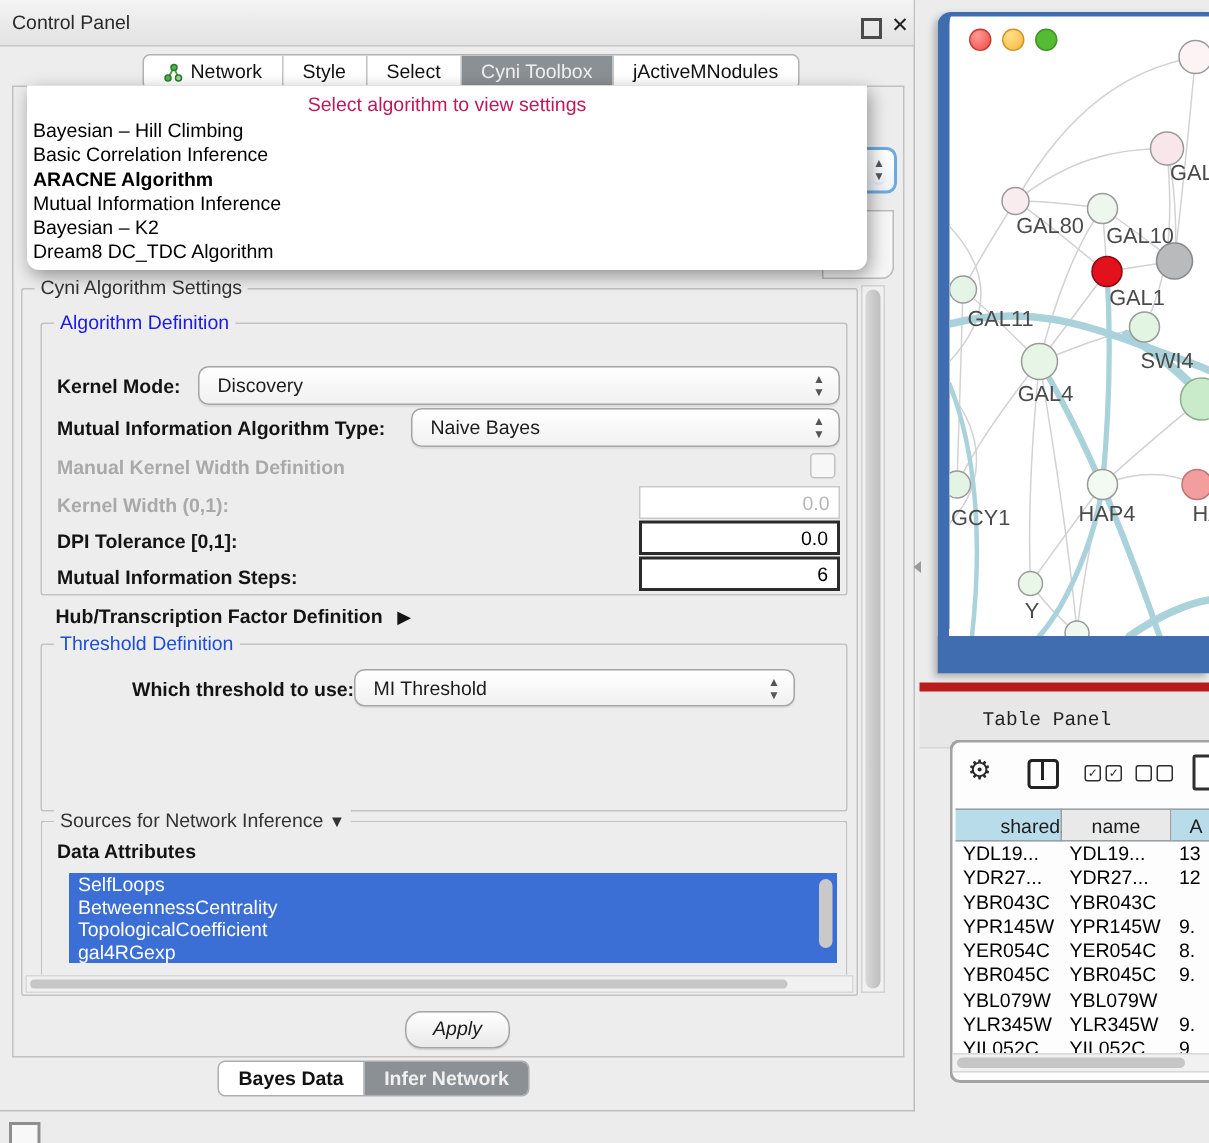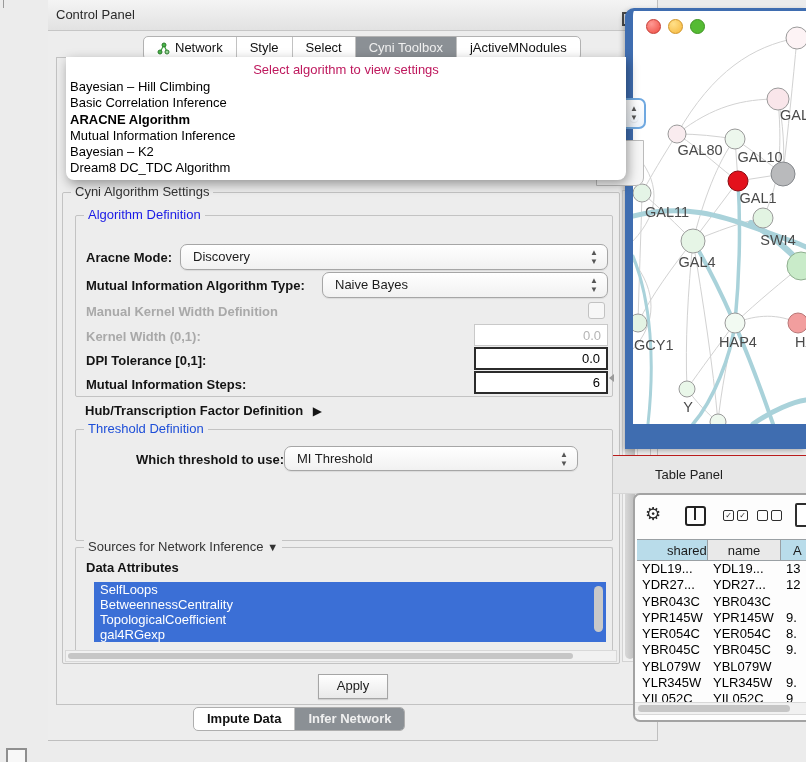--- a/index.html
+++ b/index.html
@@ -5,21 +5,21 @@
   html,body{margin:0;padding:0;}
   body{
     width:806px;height:762px;position:relative;overflow:hidden;
     background:#ececec;
     font-family:"Liberation Sans","DejaVu Sans",sans-serif;
     font-size:13px;color:#1c1c1c;
   }
   .abs{position:absolute;}
   
   #control-panel{left:0;top:0;width:609px;height:740px;background:#ededed;
-    border-right:1px solid #bfbfbf;border-bottom:1px solid #bfbfbf;margin-left:48px;}
+    border-right:1px solid #bfbfbf;border-bottom:1px solid #bfbfbf;}
   .titlebar{left:0;top:0;width:609px;height:30px;
     background:linear-gradient(#f4f4f4,#e2e2e2);border-bottom:1px solid #c6c6c6;}
   .titlebar .title{left:8px;top:0;height:30px;line-height:30px;color:#2a2a2a;}
   .float-btn{left:574px;top:12px;width:10px;height:10px;border:2px solid #4a4a4a;background:transparent;}
   .close-btn{left:592px;top:8px;width:16px;height:16px;line-height:16px;text-align:center;
     font-weight:bold;font-size:14px;color:#222;}
   
   .tabstrip{top:36px;height:22px;display:flex;border:1px solid #b2b2b2;border-radius:5px;
     background:#ffffff;overflow:hidden;}
   .tab{padding:4px 13px;line-height:22px;white-space:nowrap;border-right:1px solid #c2c2c2;
@@ -59,34 +59,34 @@
   .attr-list{background:#3b6fd6;overflow:hidden;}
   .attr-item{color:#ffffff;line-height:15px;padding-left:6px;white-space:nowrap;}
   .list-vthumb{position:absolute;right:3px;top:4px;width:9px;height:46px;border-radius:5px;background:#c9c9c9;}
   
   .vscroll{background:#f1f1f1;border:1px solid #d3d3d3;box-sizing:border-box;}
   .vthumb{position:absolute;left:2px;top:2px;right:2px;bottom:2px;border-radius:8px;
     background:linear-gradient(90deg,#d8d8d8,#bdbdbd);}
   .hscroll{background:#f1f1f1;border:1px solid #d8d8d8;box-sizing:border-box;}
   .hthumb{position:absolute;top:2px;bottom:2px;border-radius:6px;background:#c6c6c6;}
   
-  .apply-btn{left:270px;top:674px;width:68px;height:23px;border:1px solid #a5a5a5;border-radius:0;
-    background:linear-gradient(#ffffff,#e9e9e9);text-align:center;line-height:22px;box-shadow:0 1px 1px rgba(0,0,0,.12);}
+  .apply-btn{left:270px;top:674px;width:68px;height:23px;border:1px solid #a5a5a5;border-radius:11px;
+    background:linear-gradient(#ffffff,#e9e9e9);text-align:center;line-height:22px;box-shadow:0 1px 1px rgba(0,0,0,.12);font-style:italic;}
   .bottom-tabstrip{left:145px;top:707px;height:22px;display:flex;border:1px solid #aeaeae;border-radius:5px;
     background:#fff;overflow:hidden;}
   .bottom-tabstrip .tab{font-weight:bold;}
   
   #network-window{left:625px;top:8px;width:181px;height:441px;background:#ffffff;
     border-left:8px solid #3f6db0;border-top:3px solid #3f6db0;border-bottom:25px solid #3f6db0;
     border-radius:9px 0 0 0;box-shadow:-2px 2px 5px rgba(0,0,0,.25);box-sizing:border-box;overflow:hidden;}
   .light{width:13px;height:13px;border-radius:50%;}
   .net-label{font-size:14.5px;fill:#4a4a4a;}
   
   .tp-header{left:613px;top:455px;width:193px;height:37px;background:#e7e7e7;
-    border-top:1px solid #b91c1c;border-bottom:1px solid #d6d6d6;}
+    border-top:6px solid #b91c1c;border-bottom:1px solid #d6d6d6;font-family:Liberation Mono, monospace;}
   .tp-header .title{left:42px;top:0;height:37px;line-height:37px;color:#222;}
   #table-window{left:633px;top:493px;width:174px;height:229px;background:#fdfdfd;
     border:2px solid #a3a3a3;border-right:none;border-radius:7px 0 0 7px;box-sizing:border-box;overflow:hidden;}
   .th-cell{position:absolute;top:0;height:22px;line-height:22px;text-align:center;
     border-right:1px solid #9aa0a4;border-bottom:1px solid #9aa0a4;border-top:1px solid #9aa0a4;box-sizing:border-box;}
   .th-blue{background:#b9dcea;padding-left:30px;}
   .th-gray{background:#e9e9e9;}
   .td-cell{position:absolute;height:16.3px;line-height:16.3px;padding-left:5px;box-sizing:border-box;
     white-space:nowrap;overflow:hidden;color:#000;}
   .ck{width:9px;height:9px;border:1.5px solid #2e2e2e;border-radius:2px;display:inline-block;
@@ -155,21 +155,21 @@
   <div class="abs vscroll" style="left:574px;top:190px;width:16px;height:472px;">
     <div class="vthumb"></div>
   </div>
 
   <div class="abs fieldset" style="left:14px;top:192px;width:556px;height:470px;">
     <span class="legend dark">Cyni Algorithm Settings</span>
 
     <div class="abs fieldset" style="left:12px;top:22px;width:536px;height:180px;">
       <span class="legend blue">Algorithm Definition</span>
 
-      <div class="abs lbl" style="left:10px;top:34px;">Aracne Mode:</div>
+      <div class="abs lbl" style="left:10px;top:34px;">Kernel Mode:</div>
       <div class="abs combo" style="left:104px;top:28px;width:428px;height:26px;">
         <span>Discovery</span>
         <span class="spin">▲<br>▼</span>
       </div>
 
       <div class="abs lbl" style="left:10px;top:62px;">Mutual Information Algorithm Type:</div>
       <div class="abs combo" style="left:246px;top:56px;width:286px;height:26px;">
         <span>Naive Bayes</span>
         <span class="spin">▲<br>▼</span>
       </div>
@@ -220,21 +220,21 @@
 
     <div class="abs hscroll" style="left:2px;top:457px;width:552px;height:12px;">
       <div class="hthumb" style="left:2px;width:505px;"></div>
     </div>
   </div>
 
   <div class="abs apply-btn">Apply</div>
 
   <div class="abs bottom-tabstrip">
     <div class="tab">
-        <span>Impute Data</span>
+        <span>Bayes Data</span>
       </div>
     <div class="tab selected">
         <span>Infer Network</span>
       </div>
   </div>
 </div>
 
 <div class="abs splitter-mark"></div>
 <div class="abs corner-icon"></div>
 

